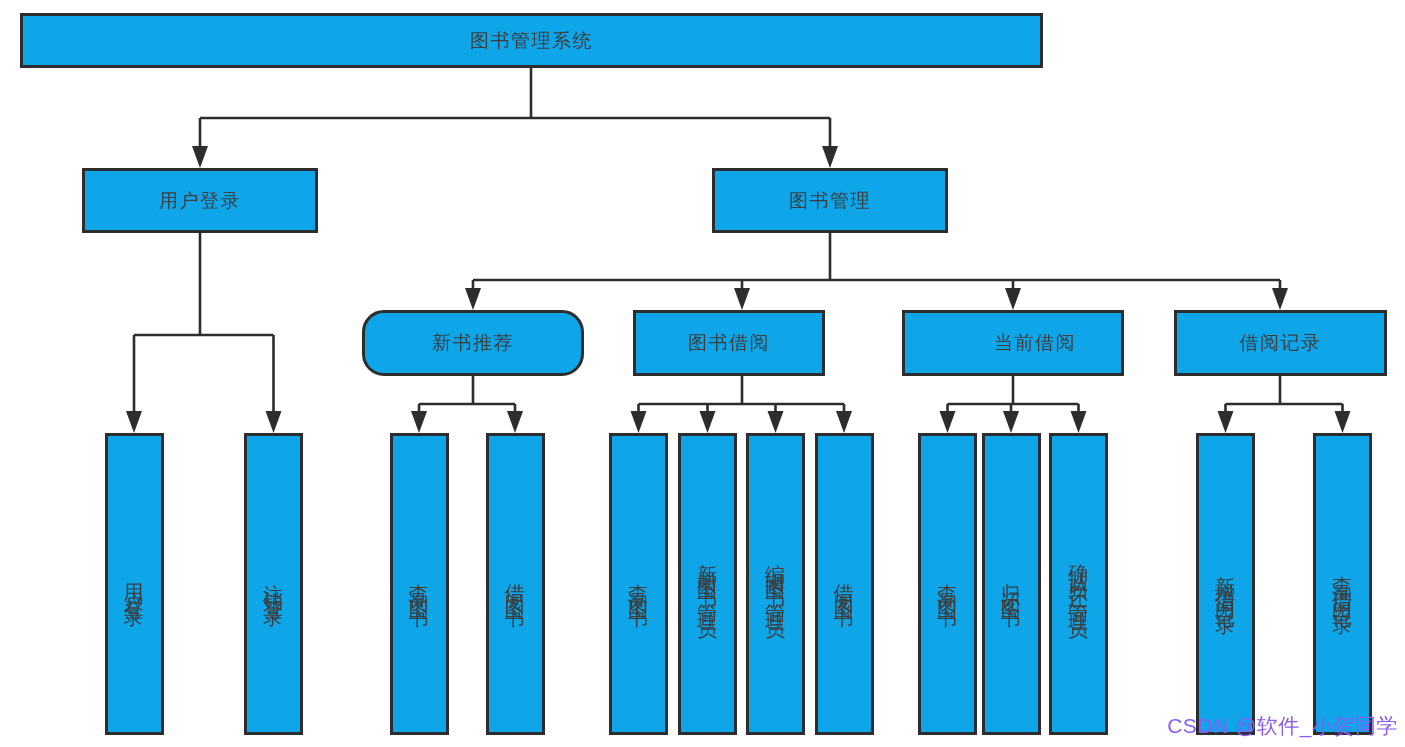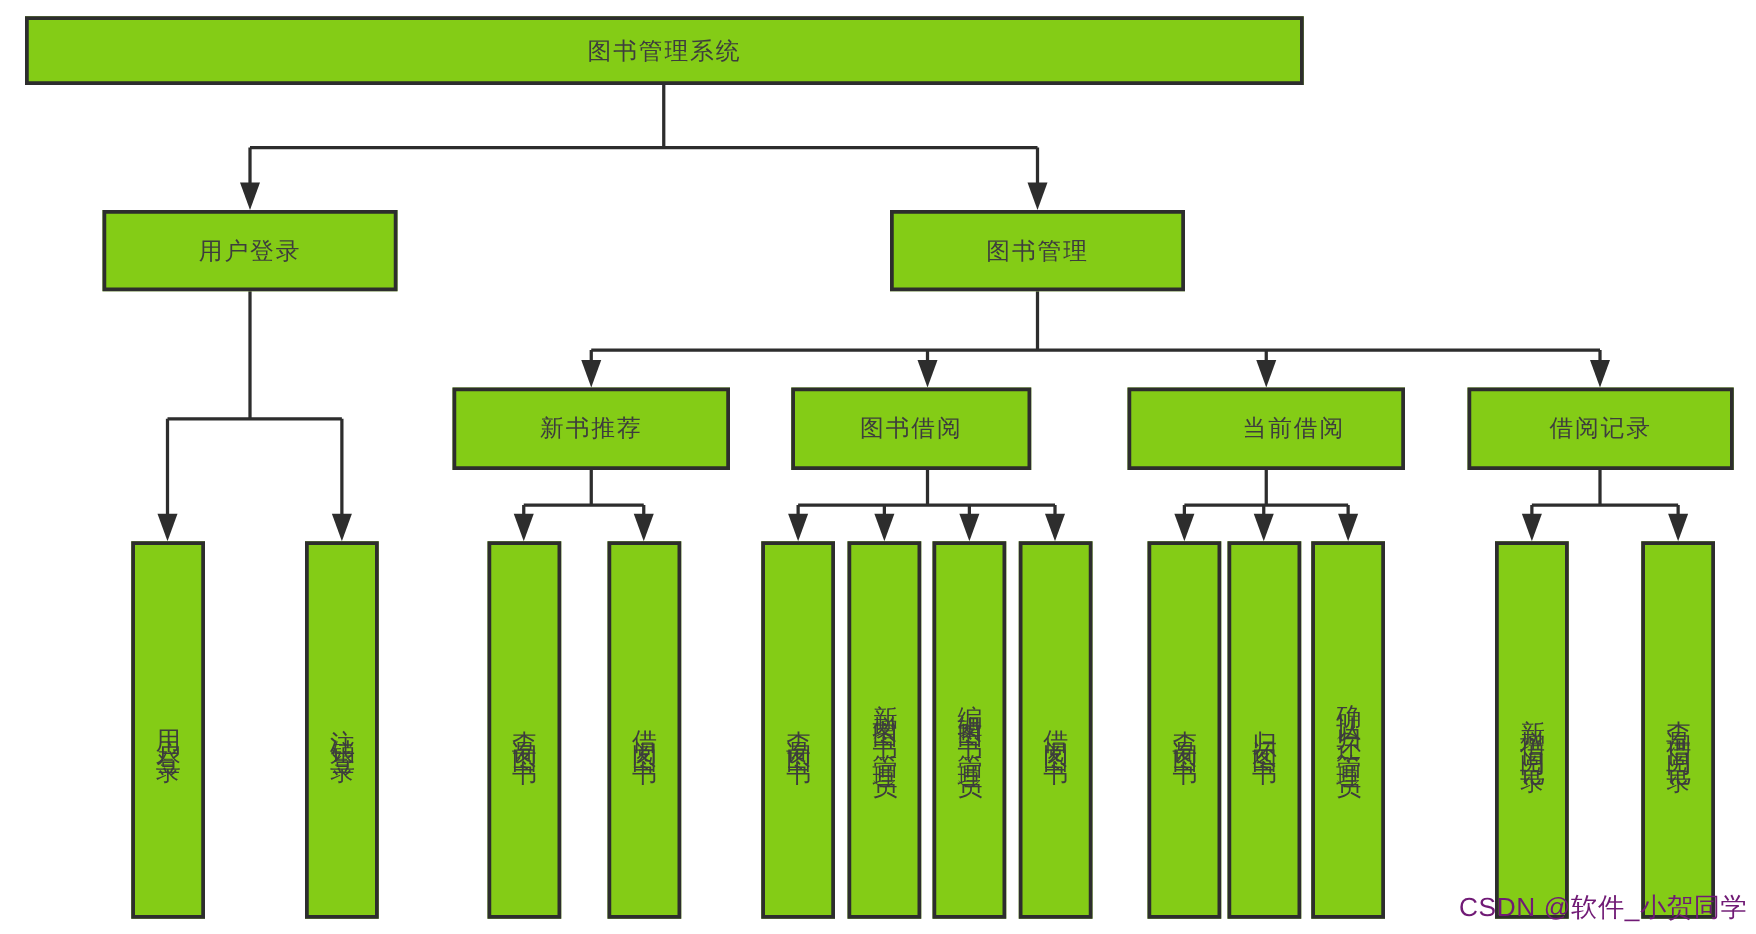--- a/index.html
+++ b/index.html
@@ -19,21 +19,21 @@
     position: absolute;
     left: 0;
     top: 0;
     width: 1405px;
     height: 747px;
   }
   .node {
     position: absolute;
     box-sizing: border-box;
     border: 3px solid #2d2d2d;
-    background: #84cc16;
+    background: #0ea5e9;
     display: flex;
     align-items: center;
     justify-content: center;
     color: #3d3d3d;
   }
   .node .lbl {
     font-size: 19px;
     letter-spacing: 1.5px;
     white-space: nowrap;
   }
@@ -44,21 +44,21 @@
     letter-spacing: 8px;
     white-space: normal;
     line-height: 1;
   }
   #watermark {
     position: absolute;
     right: 7px;
     top: 712px;
     font-size: 21px;
     letter-spacing: 0.5px;
-    color: #701a75;
+    color: #8b5cf6;
     white-space: nowrap;
   }
 </style>
 </head>
 <body>
 
 <div id="stage">
 
   <svg id="wires" viewBox="0 0 1405 747">
     <g stroke="#2d2d2d" stroke-width="2.6" fill="none">
@@ -109,21 +109,21 @@
     <span class="lbl">图书管理系统</span>
   </div>
 
   <div class="node" style="left:82px; top:168px; width:236px; height:65px;">
     <span class="lbl">用户登录</span>
   </div>
   <div class="node" style="left:712px; top:168px; width:236px; height:65px;">
     <span class="lbl">图书管理</span>
   </div>
 
-  <div class="node" style="left:362px; top:310px; width:222px; height:66px;">
+  <div class="node" style="left:362px; top:310px; width:222px; height:66px;border-radius:22px;">
     <span class="lbl">新书推荐</span>
   </div>
   <div class="node" style="left:633px; top:310px; width:192px; height:66px;">
     <span class="lbl">图书借阅</span>
   </div>
   <div class="node" style="left:902px; top:310px; width:222px; height:66px;padding-left:44px;">
     <span class="lbl">当前借阅</span>
   </div>
   <div class="node" style="left:1174px; top:310px; width:213px; height:66px;">
     <span class="lbl">借阅记录</span>

